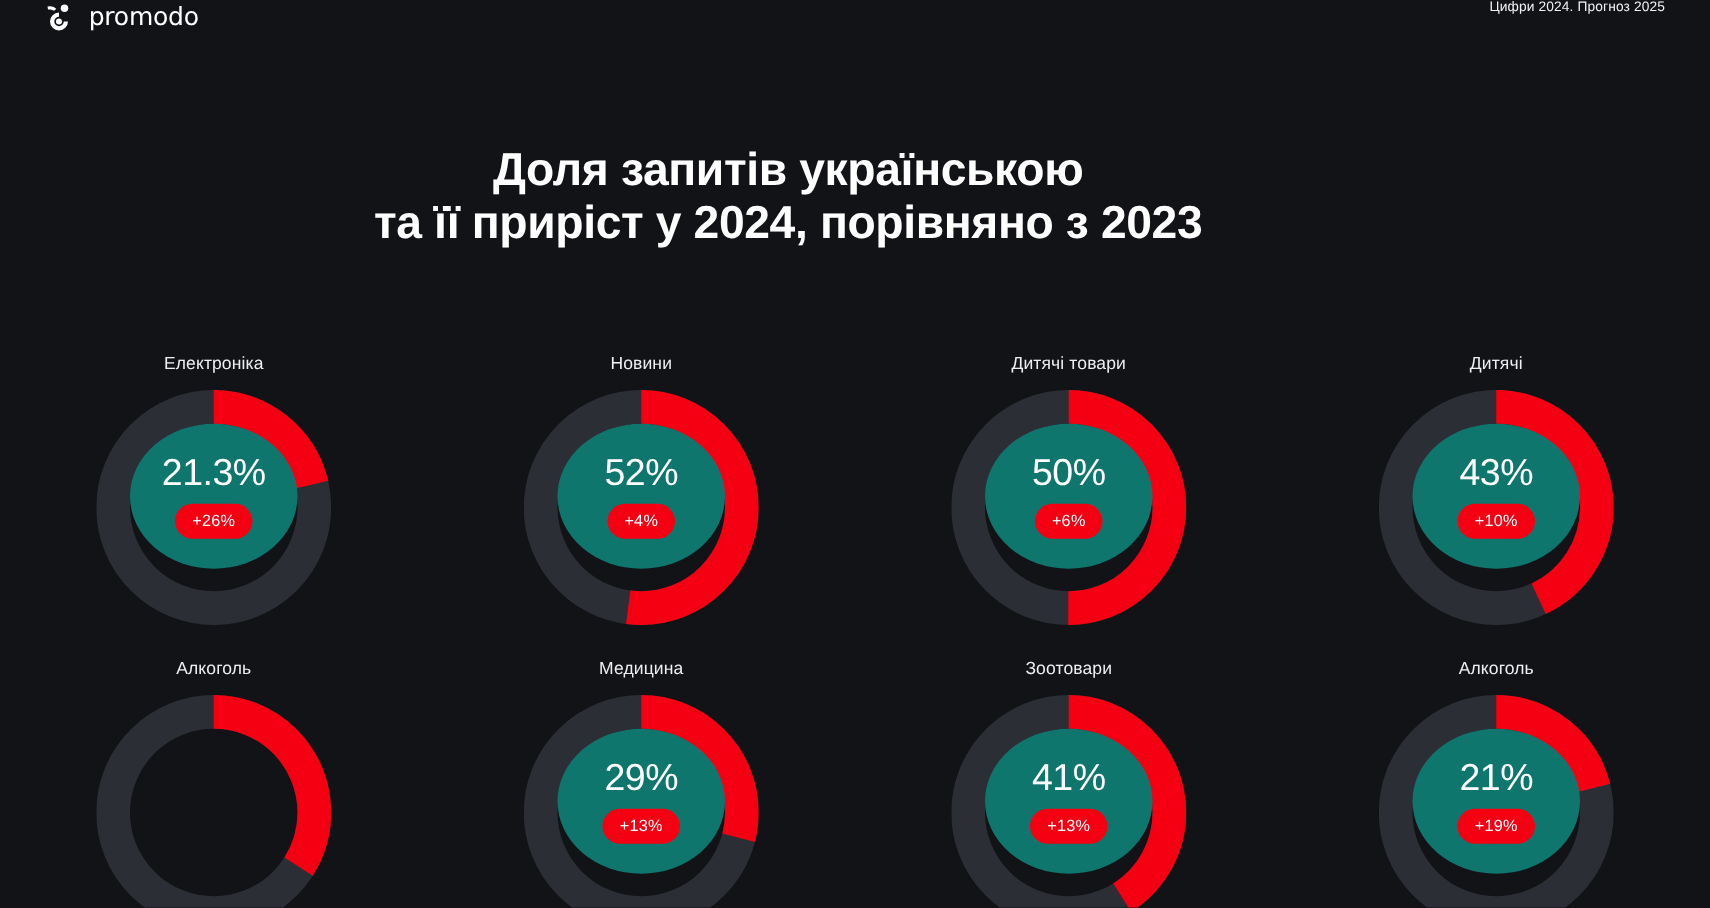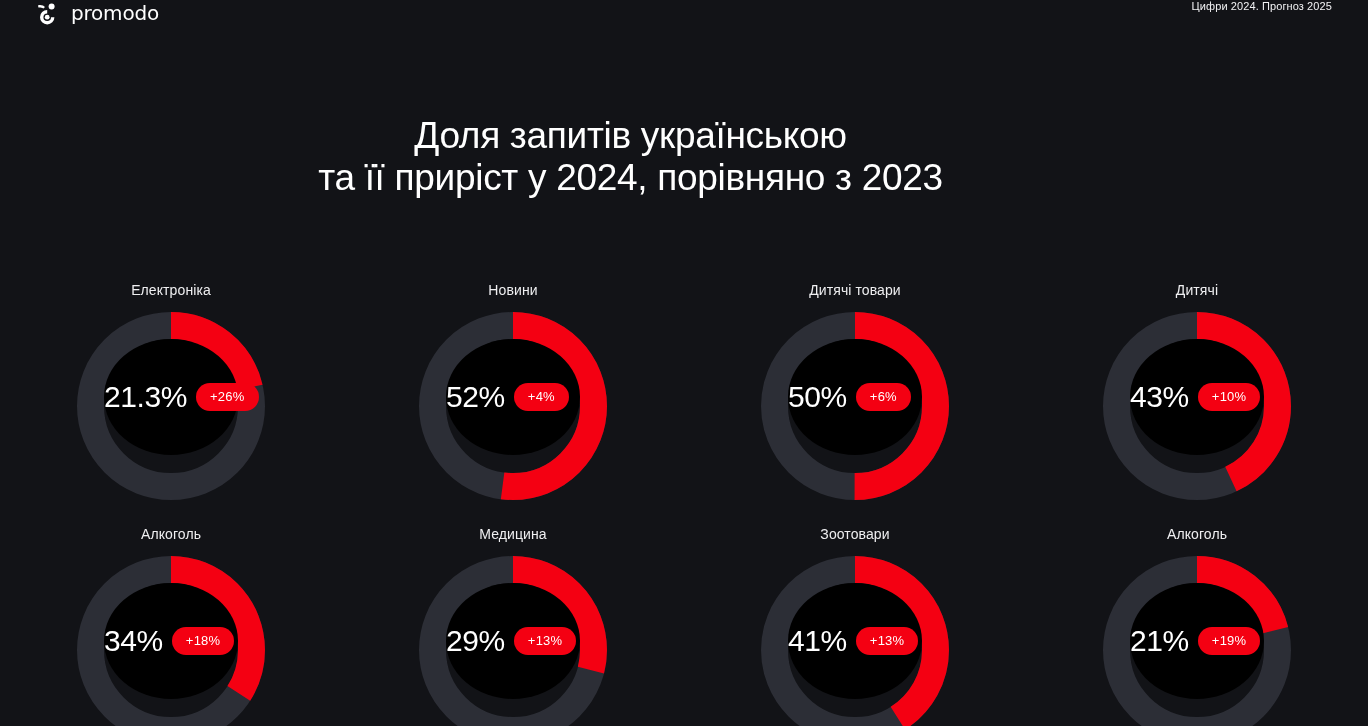--- a/index.html
+++ b/index.html
@@ -62,21 +62,21 @@
 
   
   .title {
     position: absolute;
     top: 115px;
     left: 0;
     width: 1261px;
     text-align: center;
     font-size: 37px;
     line-height: 42px;
-    font-weight: 400;
+    font-weight: 700;
     letter-spacing: -0.3px;
     color: #ffffff;
   }
   .title .line { display: block; }
 
   
   .grid {
     position: absolute;
     top: 238px;
     left: 0;
@@ -117,23 +117,25 @@
     inset: 0;
     width: 188px;
     height: 188px;
     transform: rotate(-90deg);
   }
 
   .donut-center {
     position: absolute;
     inset: 27px;
     border-radius: 50%;
-    background: #000000;
-    display: flex;
+    background: #0f766e;
+    display: flex;
+    flex-direction: column;
     align-items: center;
+    justify-content: center;
     gap: 9px;
   }
 
   .donut-value {
     font-size: 30px;
     font-weight: 400;
     color: #ffffff;
     line-height: 1;
     letter-spacing: -0.4px;
   }
@@ -224,24 +226,20 @@
         </div>
       </div>
     </div>
     <div class="cell">
       <div class="cell-label">Алкоголь</div>
       <div class="donut">
         <svg class="donut-svg" viewBox="0 0 188 188">
           <circle cx="94" cy="94" r="80.5" fill="none" stroke="#2c2e36" stroke-width="27"></circle>
           <circle cx="94" cy="94" r="80.5" fill="none" stroke="#f40012" stroke-width="27" stroke-dasharray="171.97078185750527 333.82563537045144"></circle>
         </svg>
-        <div class="donut-center">
-          <div class="donut-value">34%</div>
-          <div class="badge">+18%</div>
-        </div>
       </div>
     </div>
     <div class="cell">
       <div class="cell-label">Медицина</div>
       <div class="donut">
         <svg class="donut-svg" viewBox="0 0 188 188">
           <circle cx="94" cy="94" r="80.5" fill="none" stroke="#2c2e36" stroke-width="27"></circle>
           <circle cx="94" cy="94" r="80.5" fill="none" stroke="#f40012" stroke-width="27" stroke-dasharray="146.68096099610742 359.1154562318493"></circle>
         </svg>
         <div class="donut-center">

